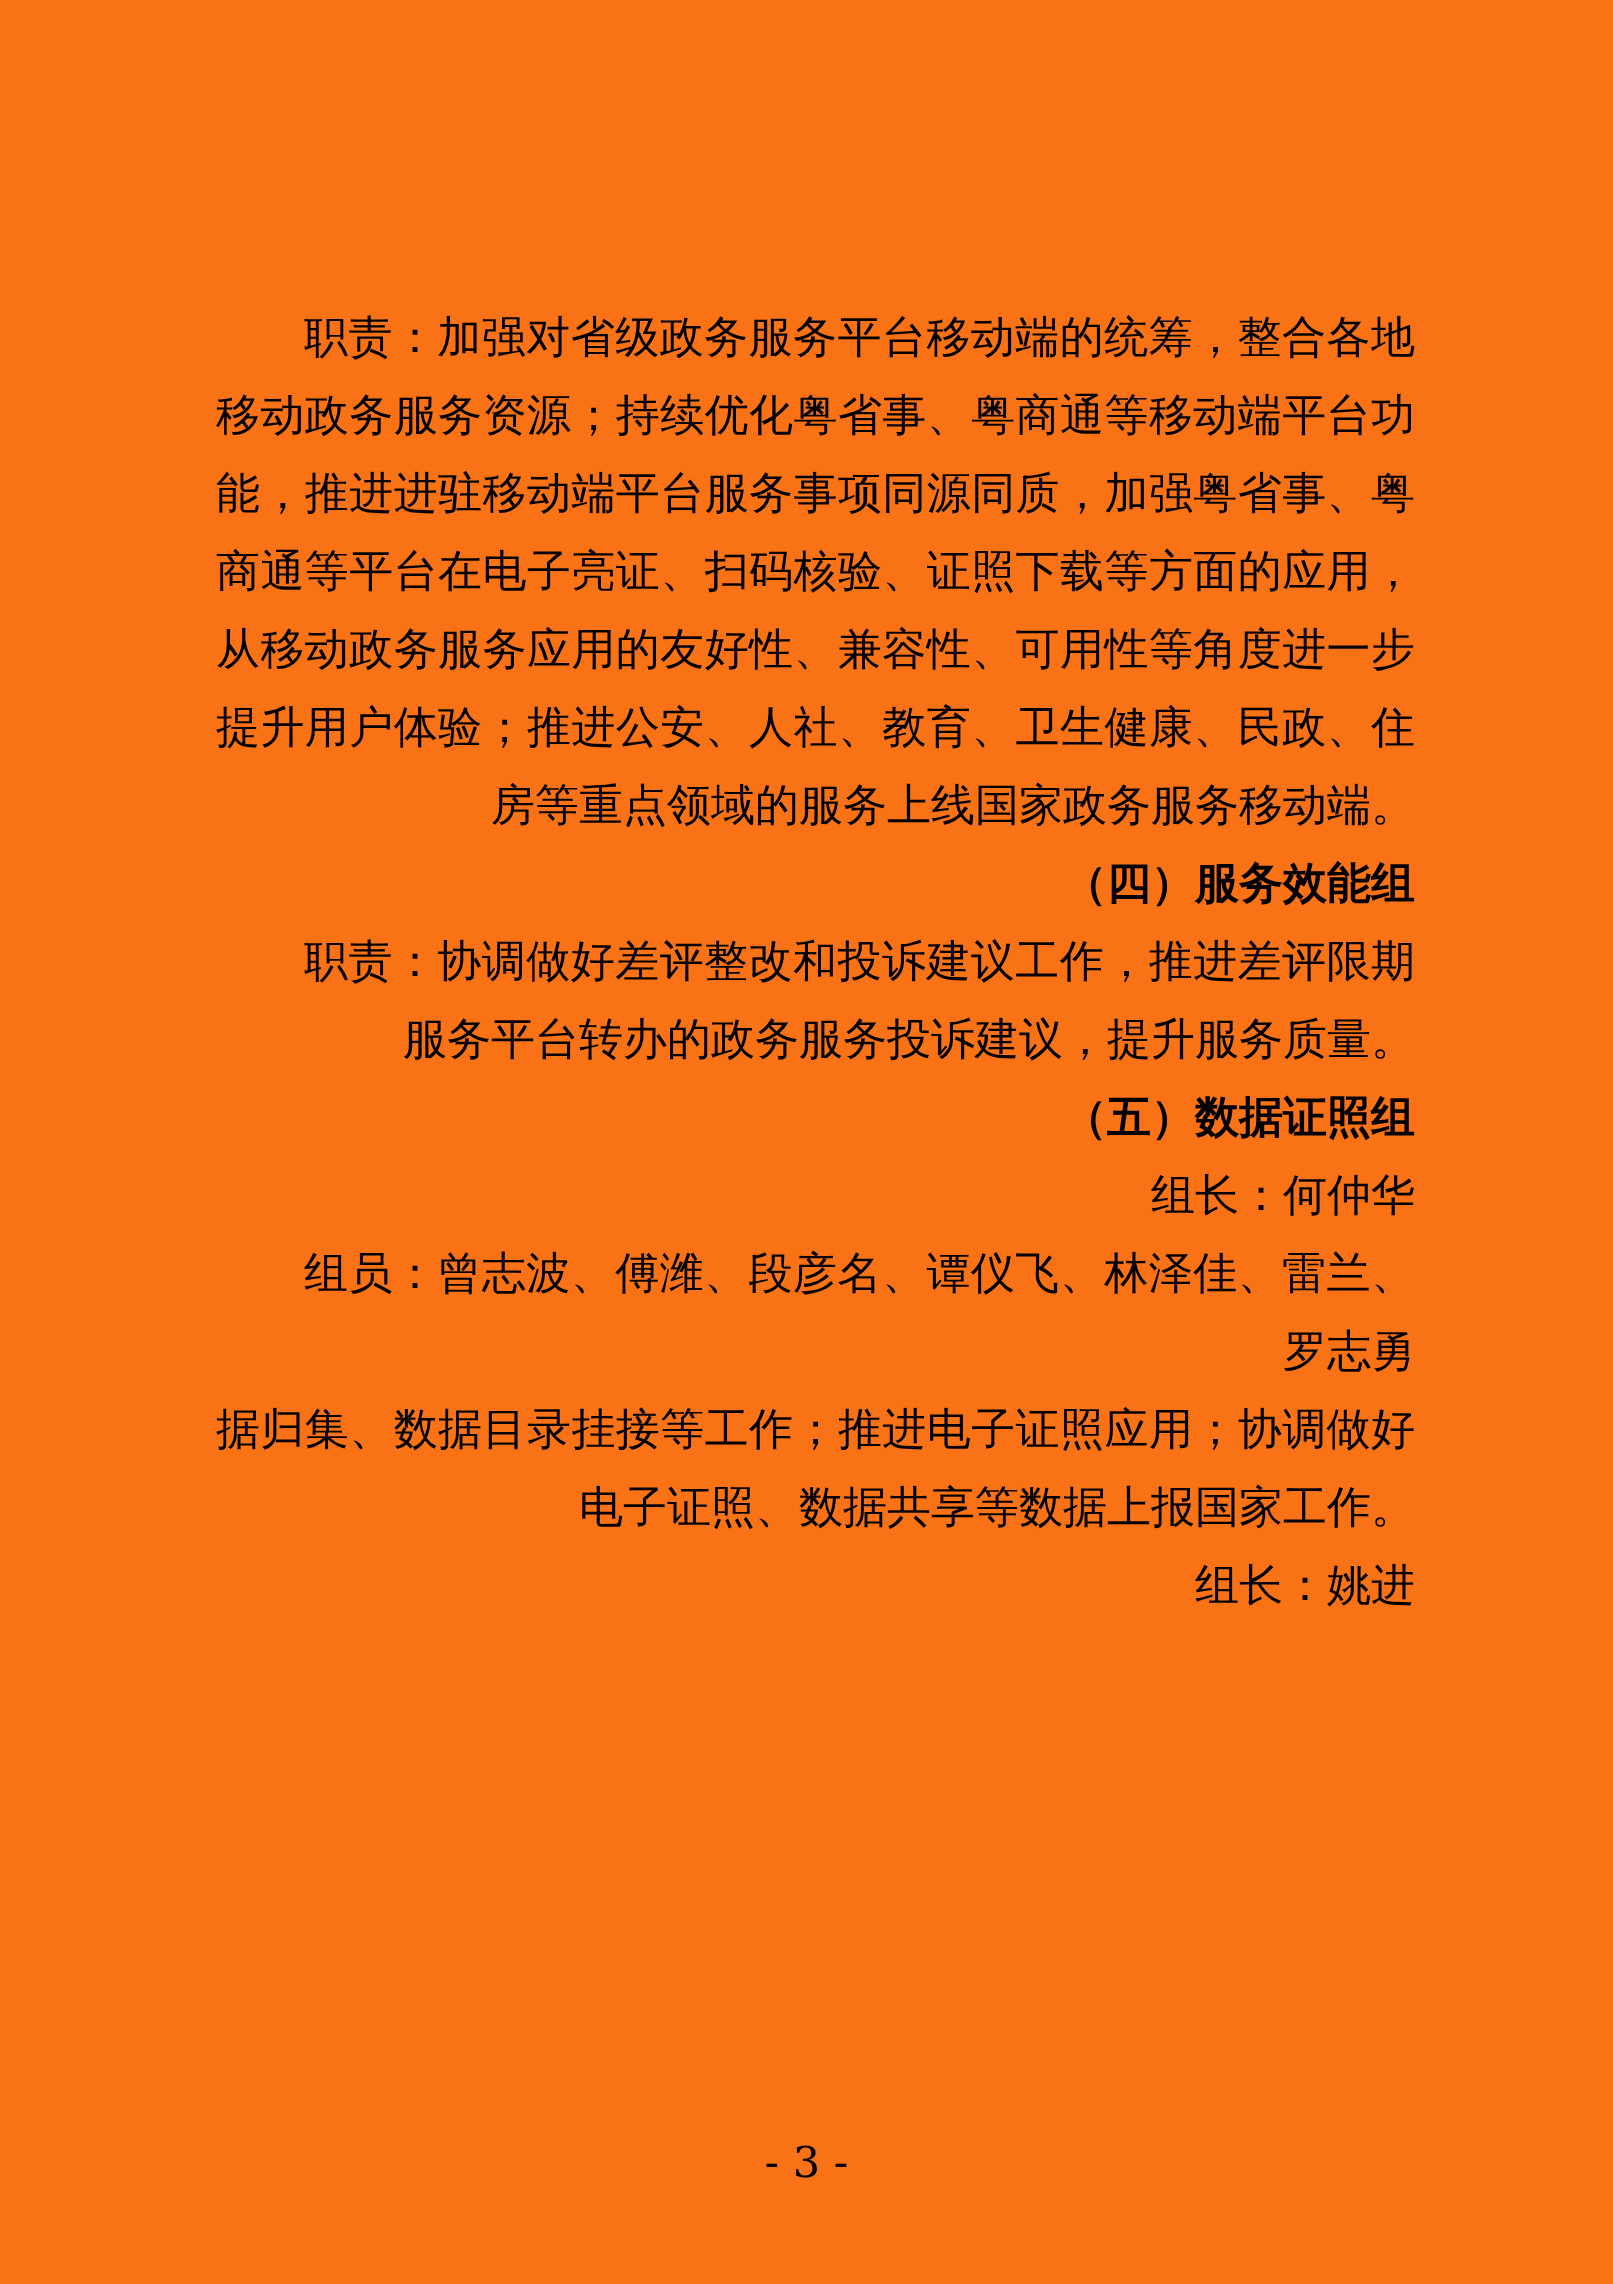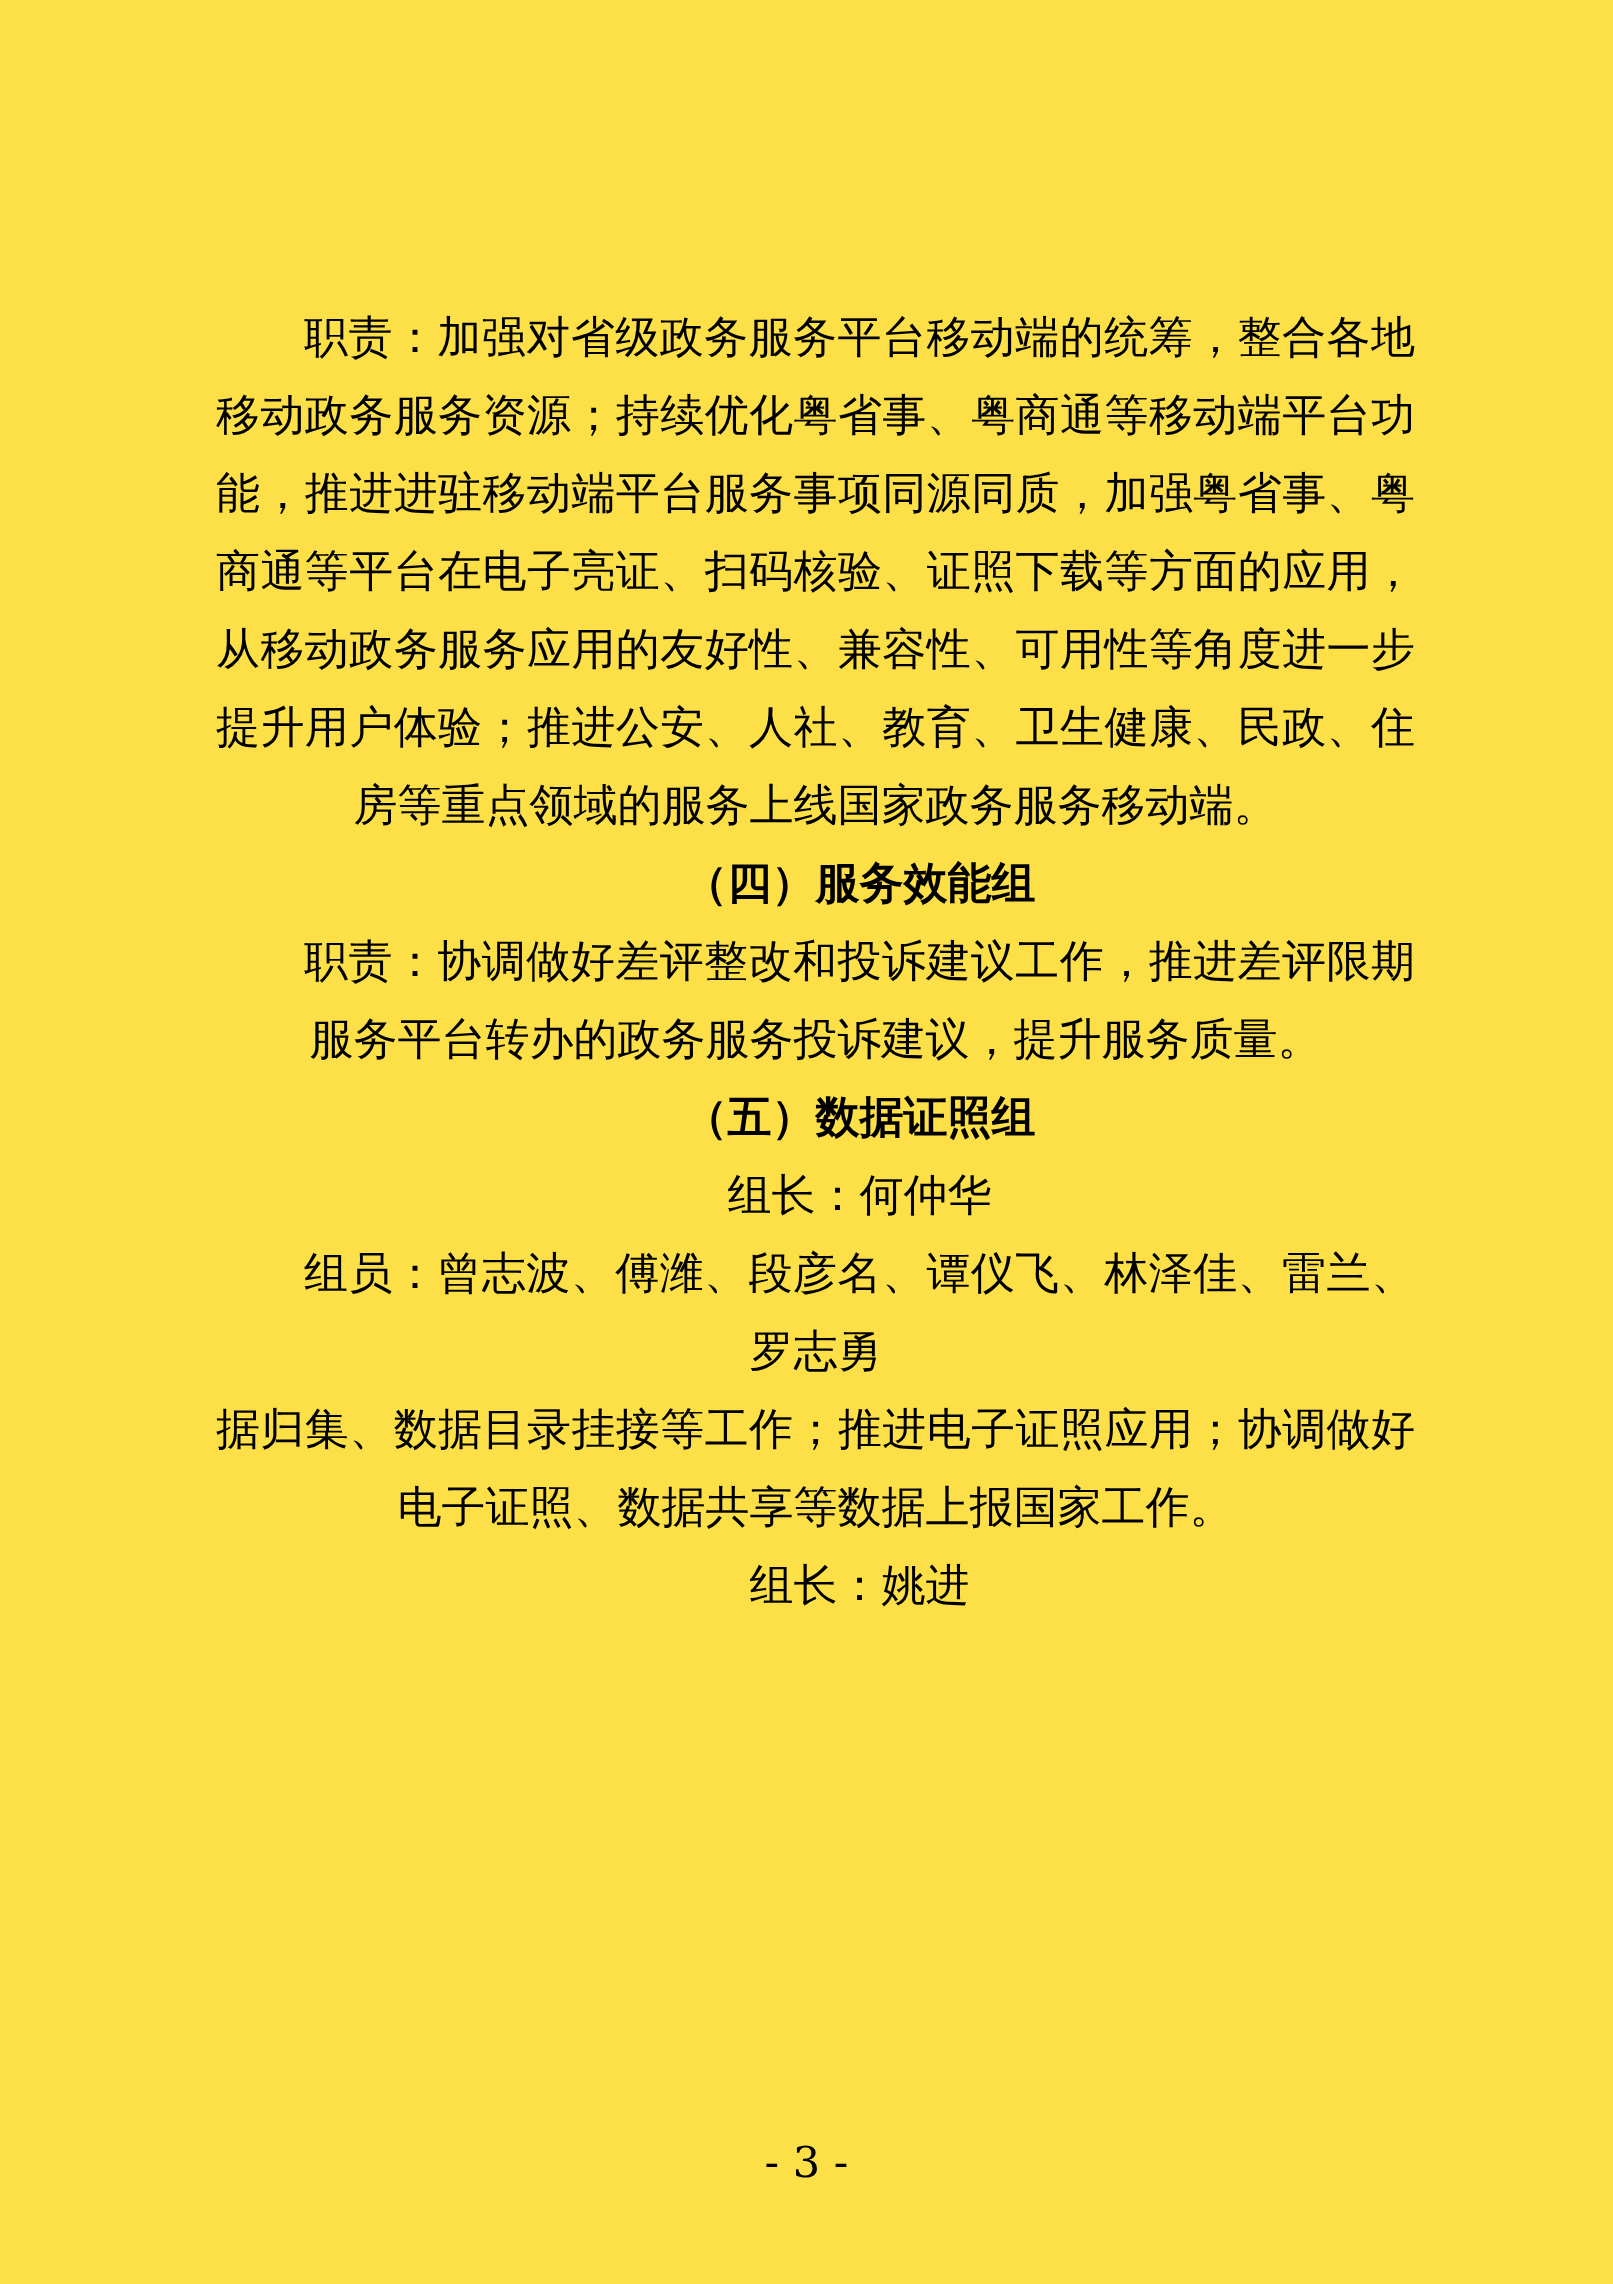--- a/index.html
+++ b/index.html
@@ -4,37 +4,37 @@
   <style>
     html, body {
       margin: 0;
       padding: 0;
       background: #ffffff;
     }
     .page {
       position: relative;
       width: 1613px;
       height: 2285px;
-      background: #fde047;
+      background: #f97316;
       overflow: hidden;
       font-family: "DejaVu Serif", "Liberation Serif", serif;
       color: #000000;
     }
     .text-block {
       position: absolute;
       left: 216px;
       top: 298px;
       width: 1199px;
     }
     .line {
       height: 78px;
       line-height: 78px;
       font-size: 44px;
       letter-spacing: 0;
-      text-align: center;
+      text-align: right;
       overflow: visible;
     }
     .indent {
       text-indent: 88px;
     }
     .justify {
       text-align: justify;
       text-align-last: justify;
       text-justify: inter-character;
     }

